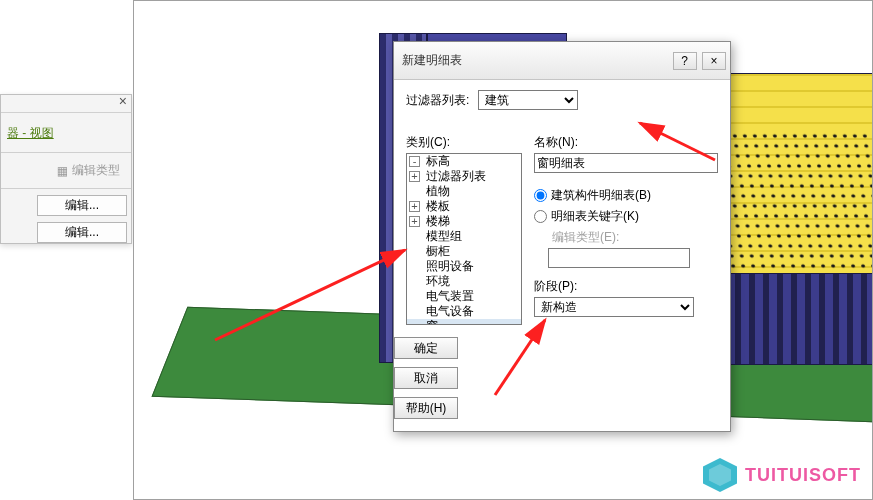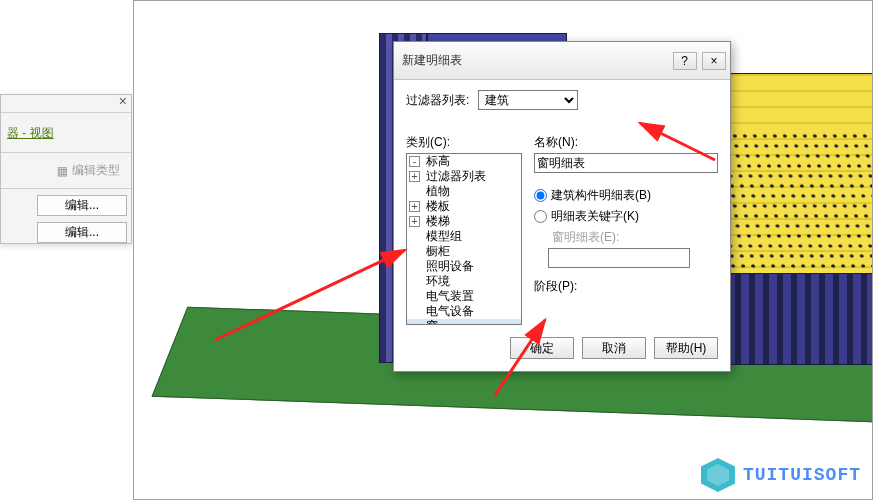--- a/index.html
+++ b/index.html
@@ -47,32 +47,32 @@
     .listbox .item.selected { background: #d8e6f3; }
     .tree-toggle { width: 11px; height: 11px; border: 1px solid #888; line-height: 8px; text-align: center; margin-right: 6px; font-size: 11px; color: #555; background: #fff; }
     .tree-spacer { width: 17px; display: inline-block; }
 
     .name-input { width: 100%; }
     .radio-row { display: flex; gap: 4px; margin: 4px 0; }
     .sub-label { color: #a0a0a0; margin: 2px 0 2px 18px; }
     .kw-input { width: 142px; margin-left: 14px; color: #999; }
     .phase-select { width: 160px; }
 
-    .dlg-footer { display: flex; justify-content: flex-end; gap: 8px; padding: 0 12px 12px 0; }
+    .dlg-footer { display: flex; justify-content: flex-end; gap: 8px; padding: 0 12px 12px 0; flex-direction: column; }
     .dlg-btn { width: 64px; height: 22px; background: linear-gradient(#fdfdfd,#e6e6e6); border: 1px solid #8f8f8f; cursor: pointer; }
 
     
     .arrow { position: absolute; stroke: #fc2020; stroke-width: 3; fill: none; }
     .arrow-head { fill: #fc2020; }
 
     
     .brand { position: absolute; right: 12px; bottom: 8px; display: flex; align-items: center; gap: 8px; opacity: .9; }
     .brand-shape { width: 34px; height: 34px; background: #28b3c9; clip-path: polygon(50% 0,100% 25%,100% 75%,50% 100%,0 75%,0 25%); position: relative; }
     .brand-shape::after { content:""; position:absolute; left:6px; top:6px; width:22px; height:22px; background:#fff; clip-path: polygon(50% 0,100% 25%,100% 75%,50% 100%,0 75%,0 25%); opacity:.25;}
-    .brand-text { font-size: 18px; font-weight: 700; letter-spacing: 1px; color: #3b82f6; font-family: Liberation Mono, monospace; }
+    .brand-text { font-size: 18px; font-weight: 700; letter-spacing: 1px; color: #ec4899; font-family: Liberation Sans, sans-serif; }
   </style>
 </head>
 <body>
 
 <div class="side-panel">
   <div class="close-bar"></div>
   <div class="title-row">器 - 视图</div>
   <div class="sep"></div>
   <div class="toolbar-row">
     <span class="edit-type-btn">
@@ -168,24 +168,27 @@
         <input type="text" class="name-input" value="窗明细表" style="">
         <div style="height:10px"></div>
         <div class="radio-row">
           <input type="radio" name="schedType" checked="" style="">
           <span>建筑构件明细表(B)</span>
         </div>
         <div class="radio-row">
           <input type="radio" name="schedType" style="">
           <span>明细表关键字(K)</span>
         </div>
-        <div class="sub-label">窗明细表(E):</div>
+        <div class="sub-label">编辑类型(E):</div>
         <input type="text" class="kw-input" disabled="" value="" style="">
         <div style="height:10px"></div>
         <div style="margin-bottom:2px;">阶段(P):</div>
+        <select class="phase-select">
+          <option>新构造</option>
+        </select>
       </div>
     </div>
   </div>
   <div class="dlg-footer">
     <button class="dlg-btn">确定</button>
     <button class="dlg-btn">取消</button>
     <button class="dlg-btn">帮助(H)</button>
   </div>
 </div>
 

